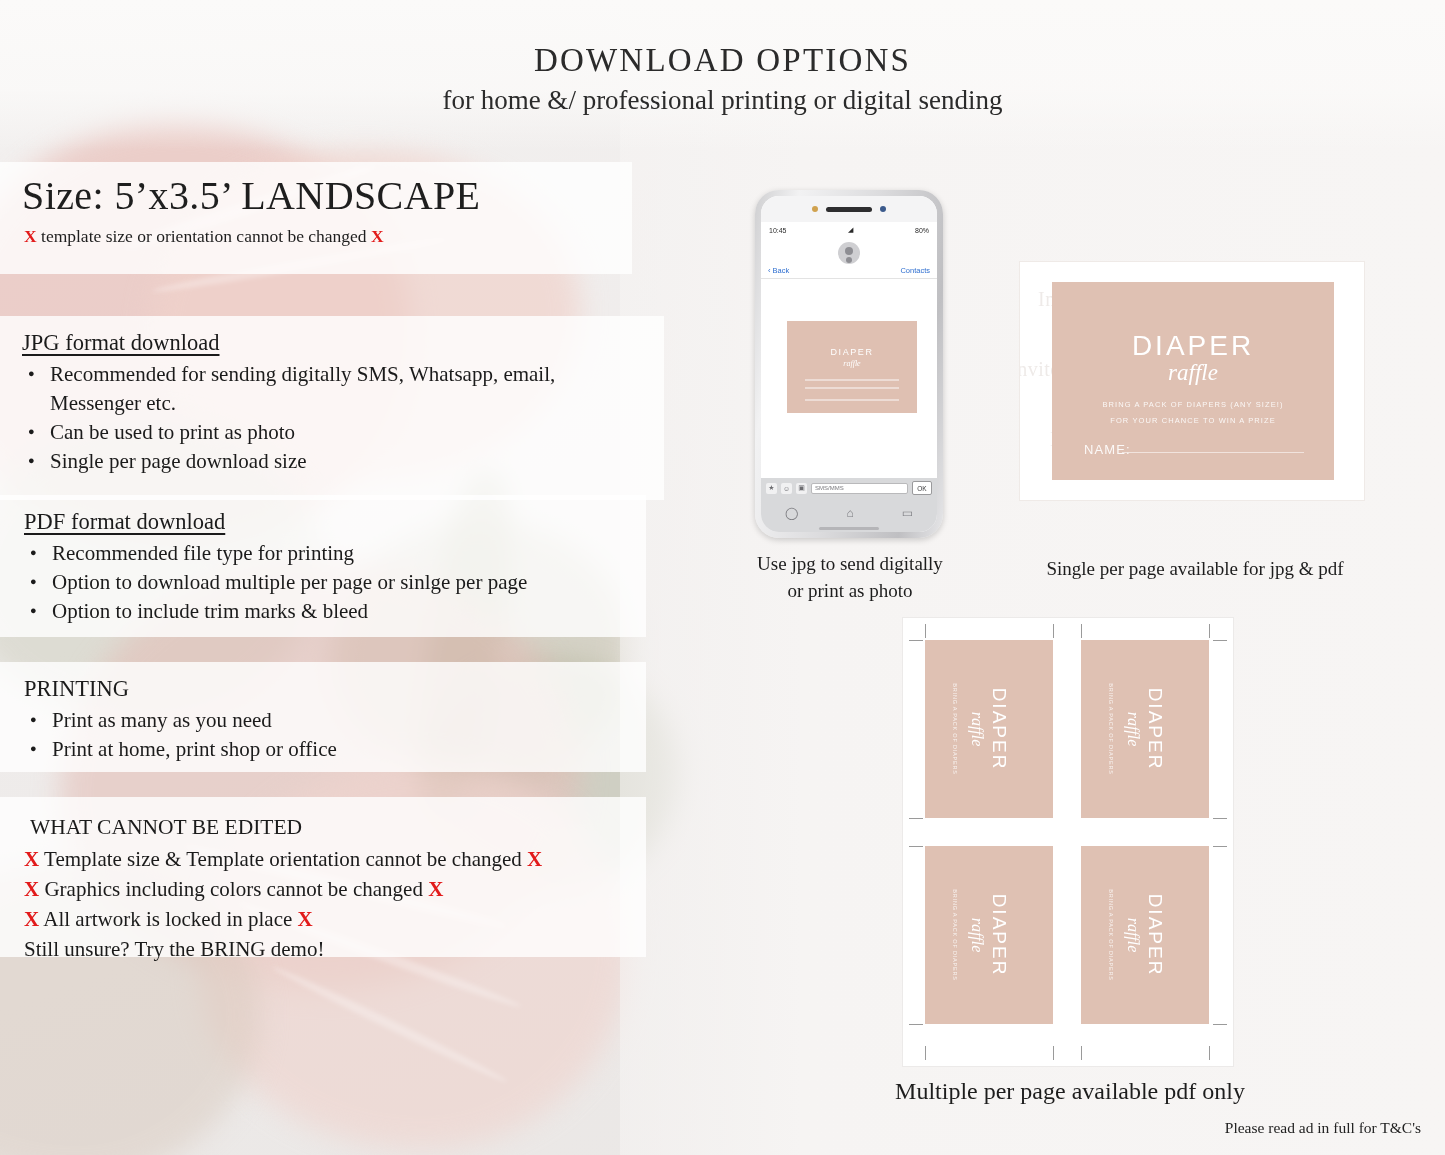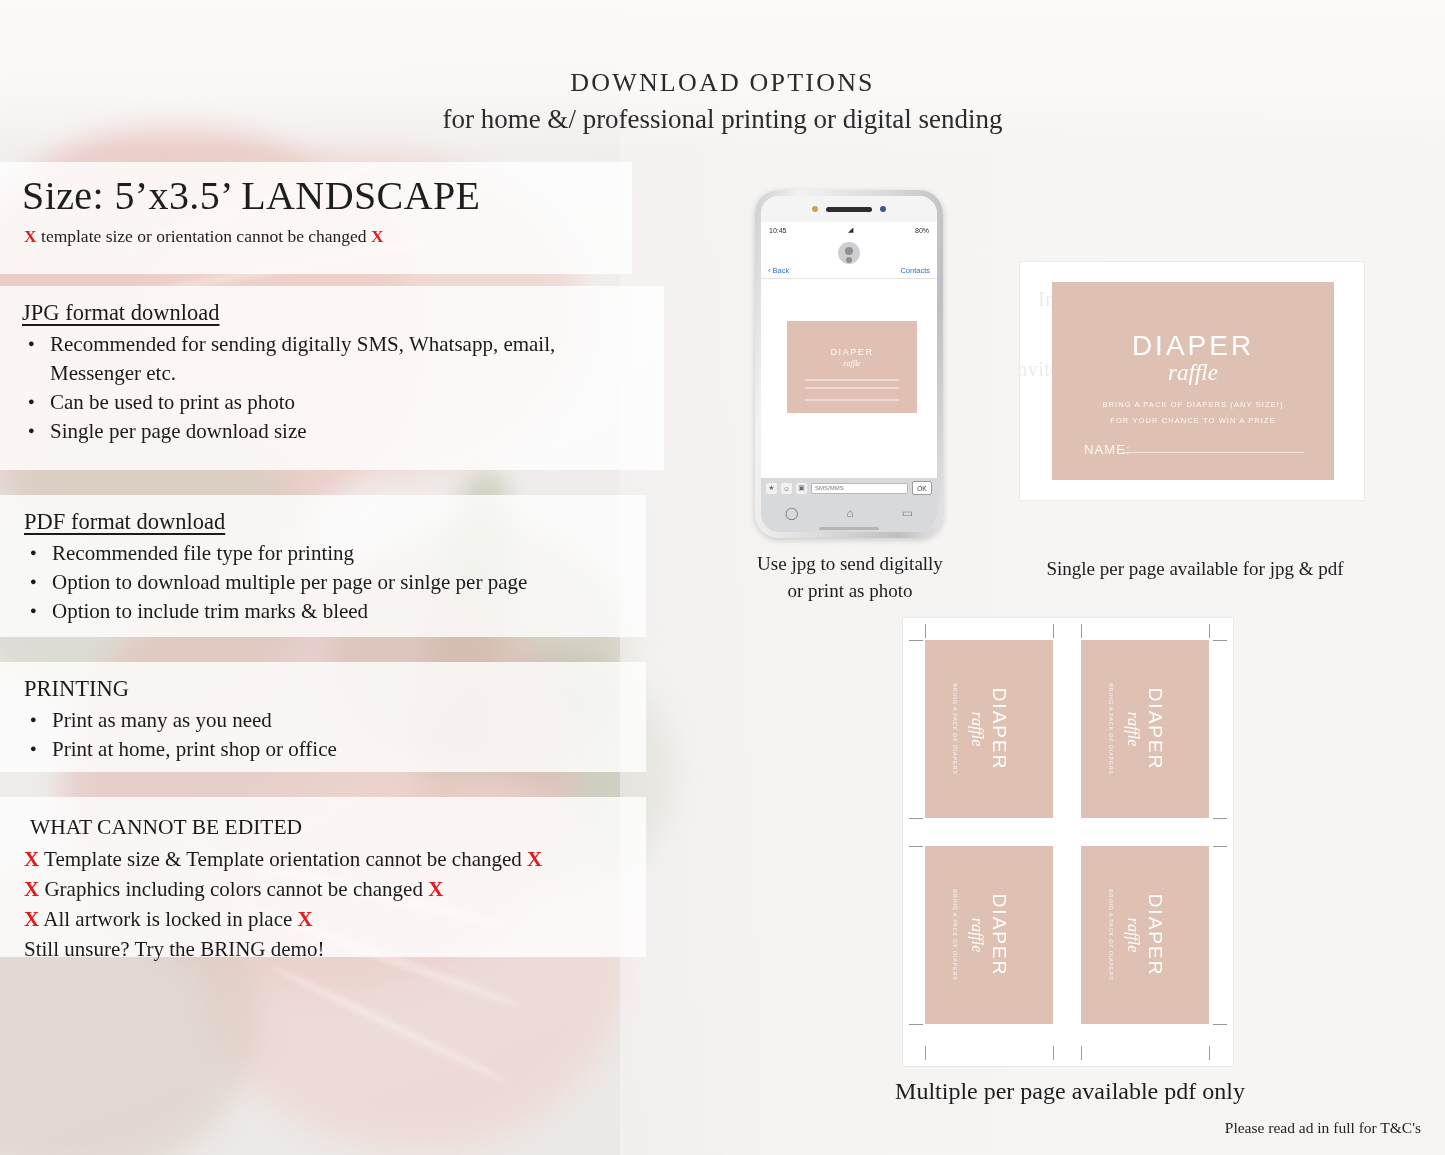--- a/index.html
+++ b/index.html
@@ -70,22 +70,22 @@
   
   .header {
     position: absolute;
     top: 0; left: 0; right: 0;
     height: 140px;
     text-align: center;
     z-index: 5;
   }
   .header h1 {
     margin: 0;
-    padding-top: 68px;
-    font-size: 26px;
+    padding-top: 42px;
+    font-size: 33px;
     letter-spacing: 2.2px;
     font-weight: 400;
     color: #2b2b2b;
     font-family: "Liberation Serif", serif;
   }
   .header h2 {
     margin: 6px 0 0 0;
     font-size: 27px;
     font-weight: 400;
     color: #2b2b2b;
@@ -111,21 +111,21 @@
     font-weight: 400;
     line-height: 1.2;
   }
   .size-note {
     font-size: 17.5px;
     margin: 6px 0 0 2px;
     color: #1e1e1e;
   }
   .x-red { color: #e21b1b; font-weight: 700; }
 
-  .block.jpg { left: 0; top: 286px; width: 664px; height: 184px; padding-left: 20px; }
+  .block.jpg { left: 0; top: 316px; width: 664px; height: 184px; padding-left: 20px; }
   .block.pdf { left: 0; top: 495px; width: 646px; height: 142px; }
   .block.printing { left: 0; top: 662px; width: 646px; height: 110px; }
   .block.cannot { left: 0; top: 797px; width: 646px; height: 160px; padding-top: 14px; }
 
   .sec-title {
     font-size: 22.5px;
     color: #1b1b1b;
     text-decoration: underline;
     text-underline-offset: 4px;
     margin: 4px 0 4px 2px;

